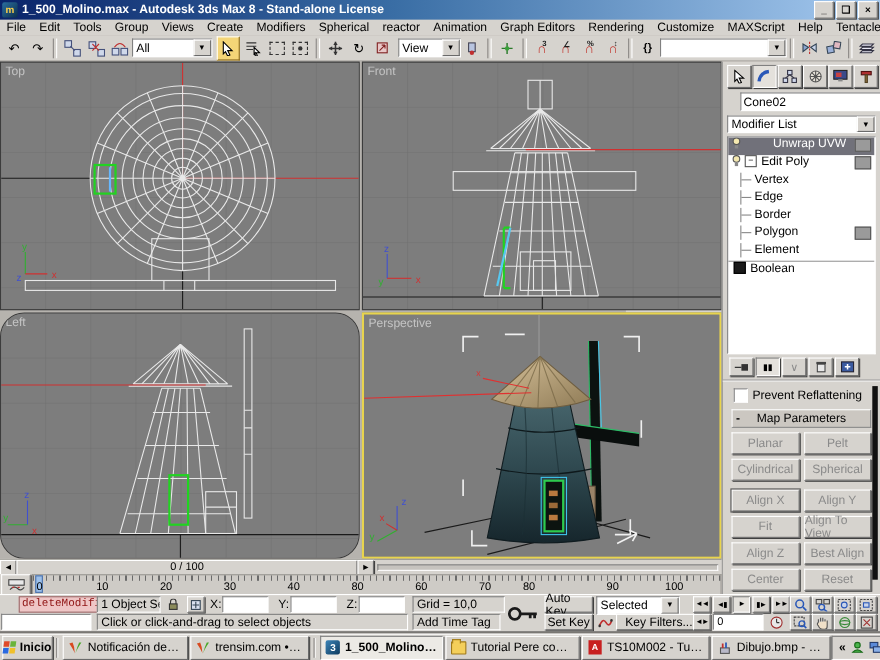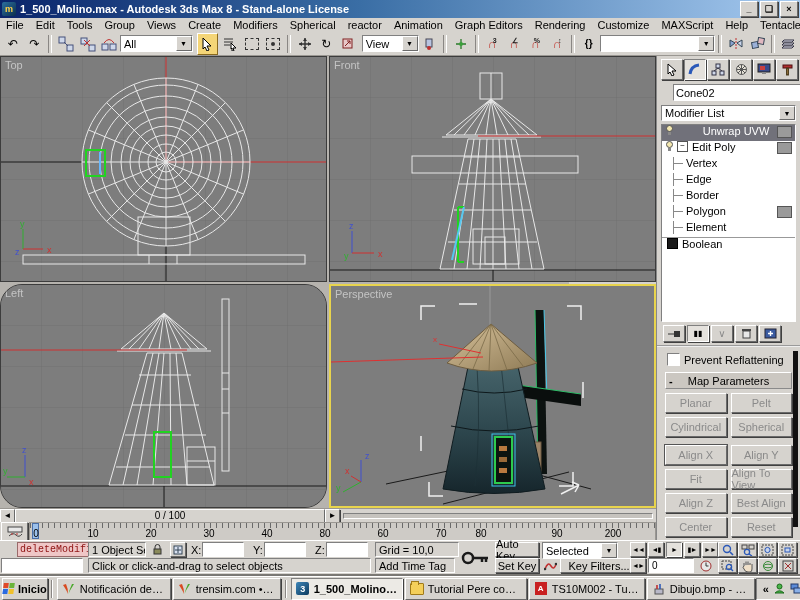--- a/index.html
+++ b/index.html
@@ -606,21 +606,21 @@
     <span class="tick" style="left:6px">0</span>
     <span class="tick" style="left:63px">10</span>
     <span class="tick" style="left:121px">20</span>
     <span class="tick" style="left:179px">30</span>
     <span class="tick" style="left:237px">40</span>
     <span class="tick" style="left:295px">80</span>
     <span class="tick" style="left:353px">60</span>
     <span class="tick" style="left:411px">70</span>
     <span class="tick" style="left:451px">80</span>
     <span class="tick" style="left:527px">90</span>
-    <span class="tick" style="left:583px">200</span>
+    <span class="tick" style="left:583px">100</span>
   </div>
 </div>
 
 <div id="statusbar" class="abs">
   <div class="sb" id="listener1" style="left:1px;top:1px;width:82px;height:15px;padding:0 2px;">
       <span>deleteModifie</span>
     </div>
   <div class="sb sbfield sbwhite" style="left:1px;top:17px;width:82px;"></div>
 
   <div class="sb sbfield" style="left:88px;top:1px;width:58px;white-space:nowrap;overflow:hidden;">

